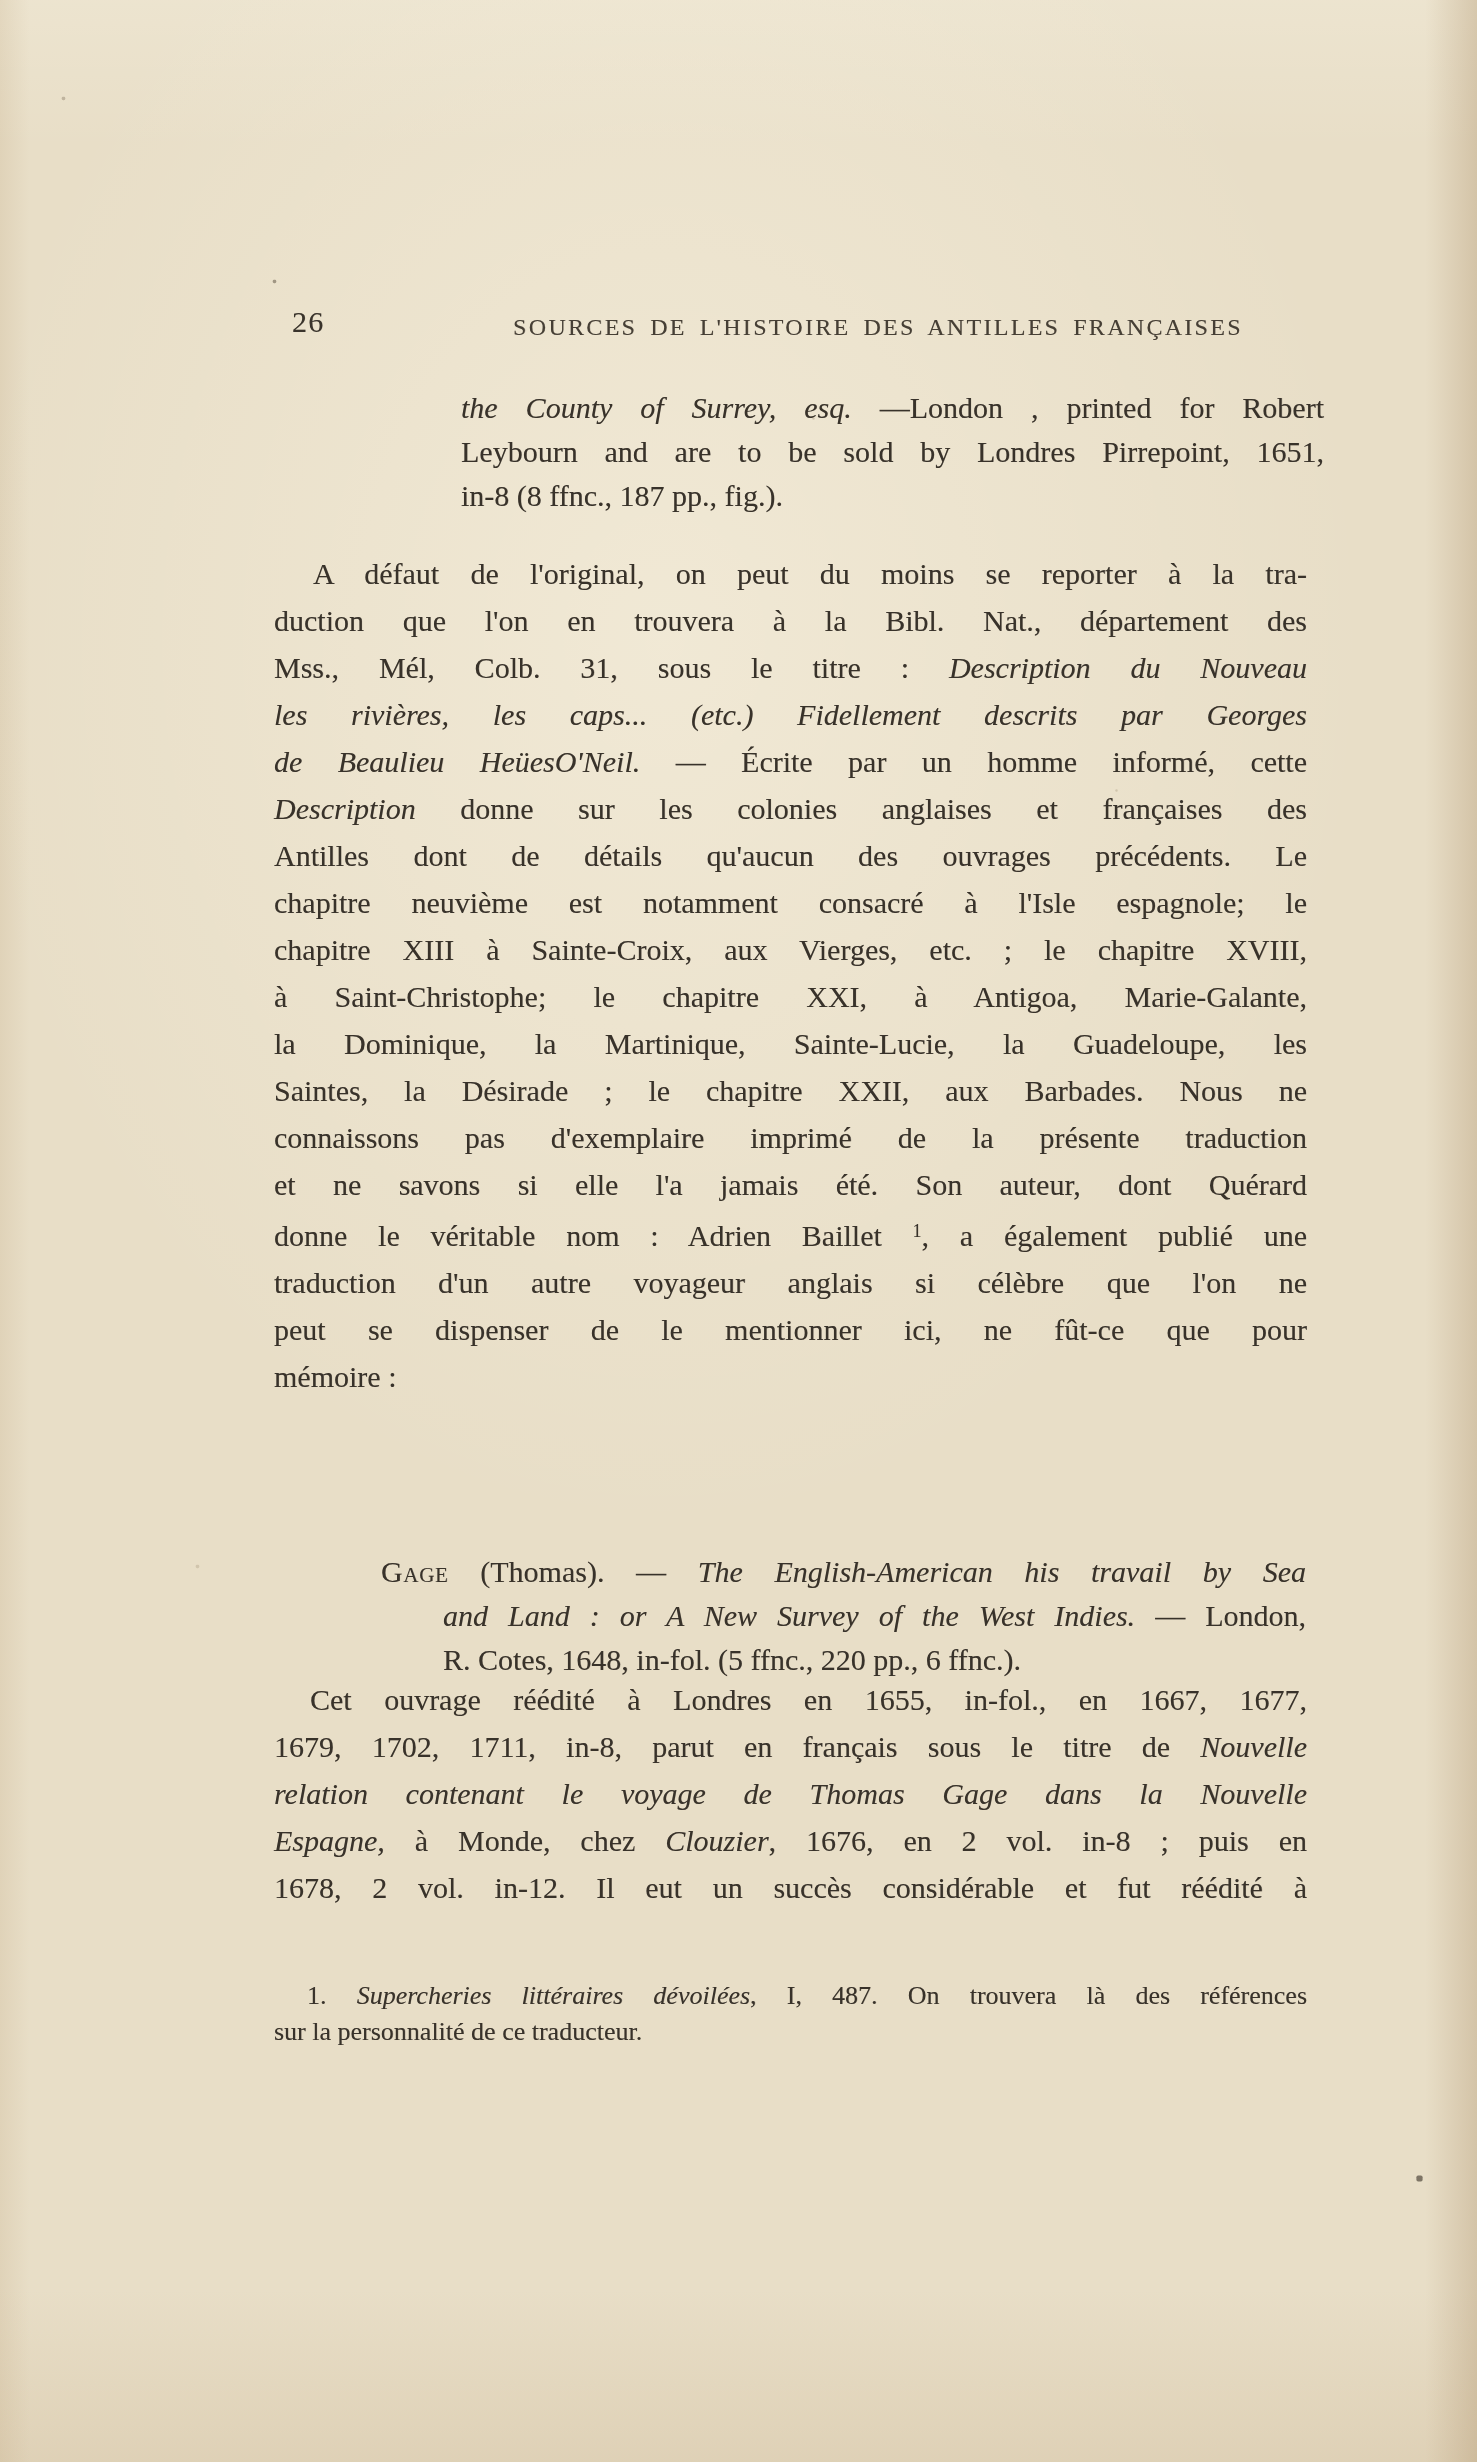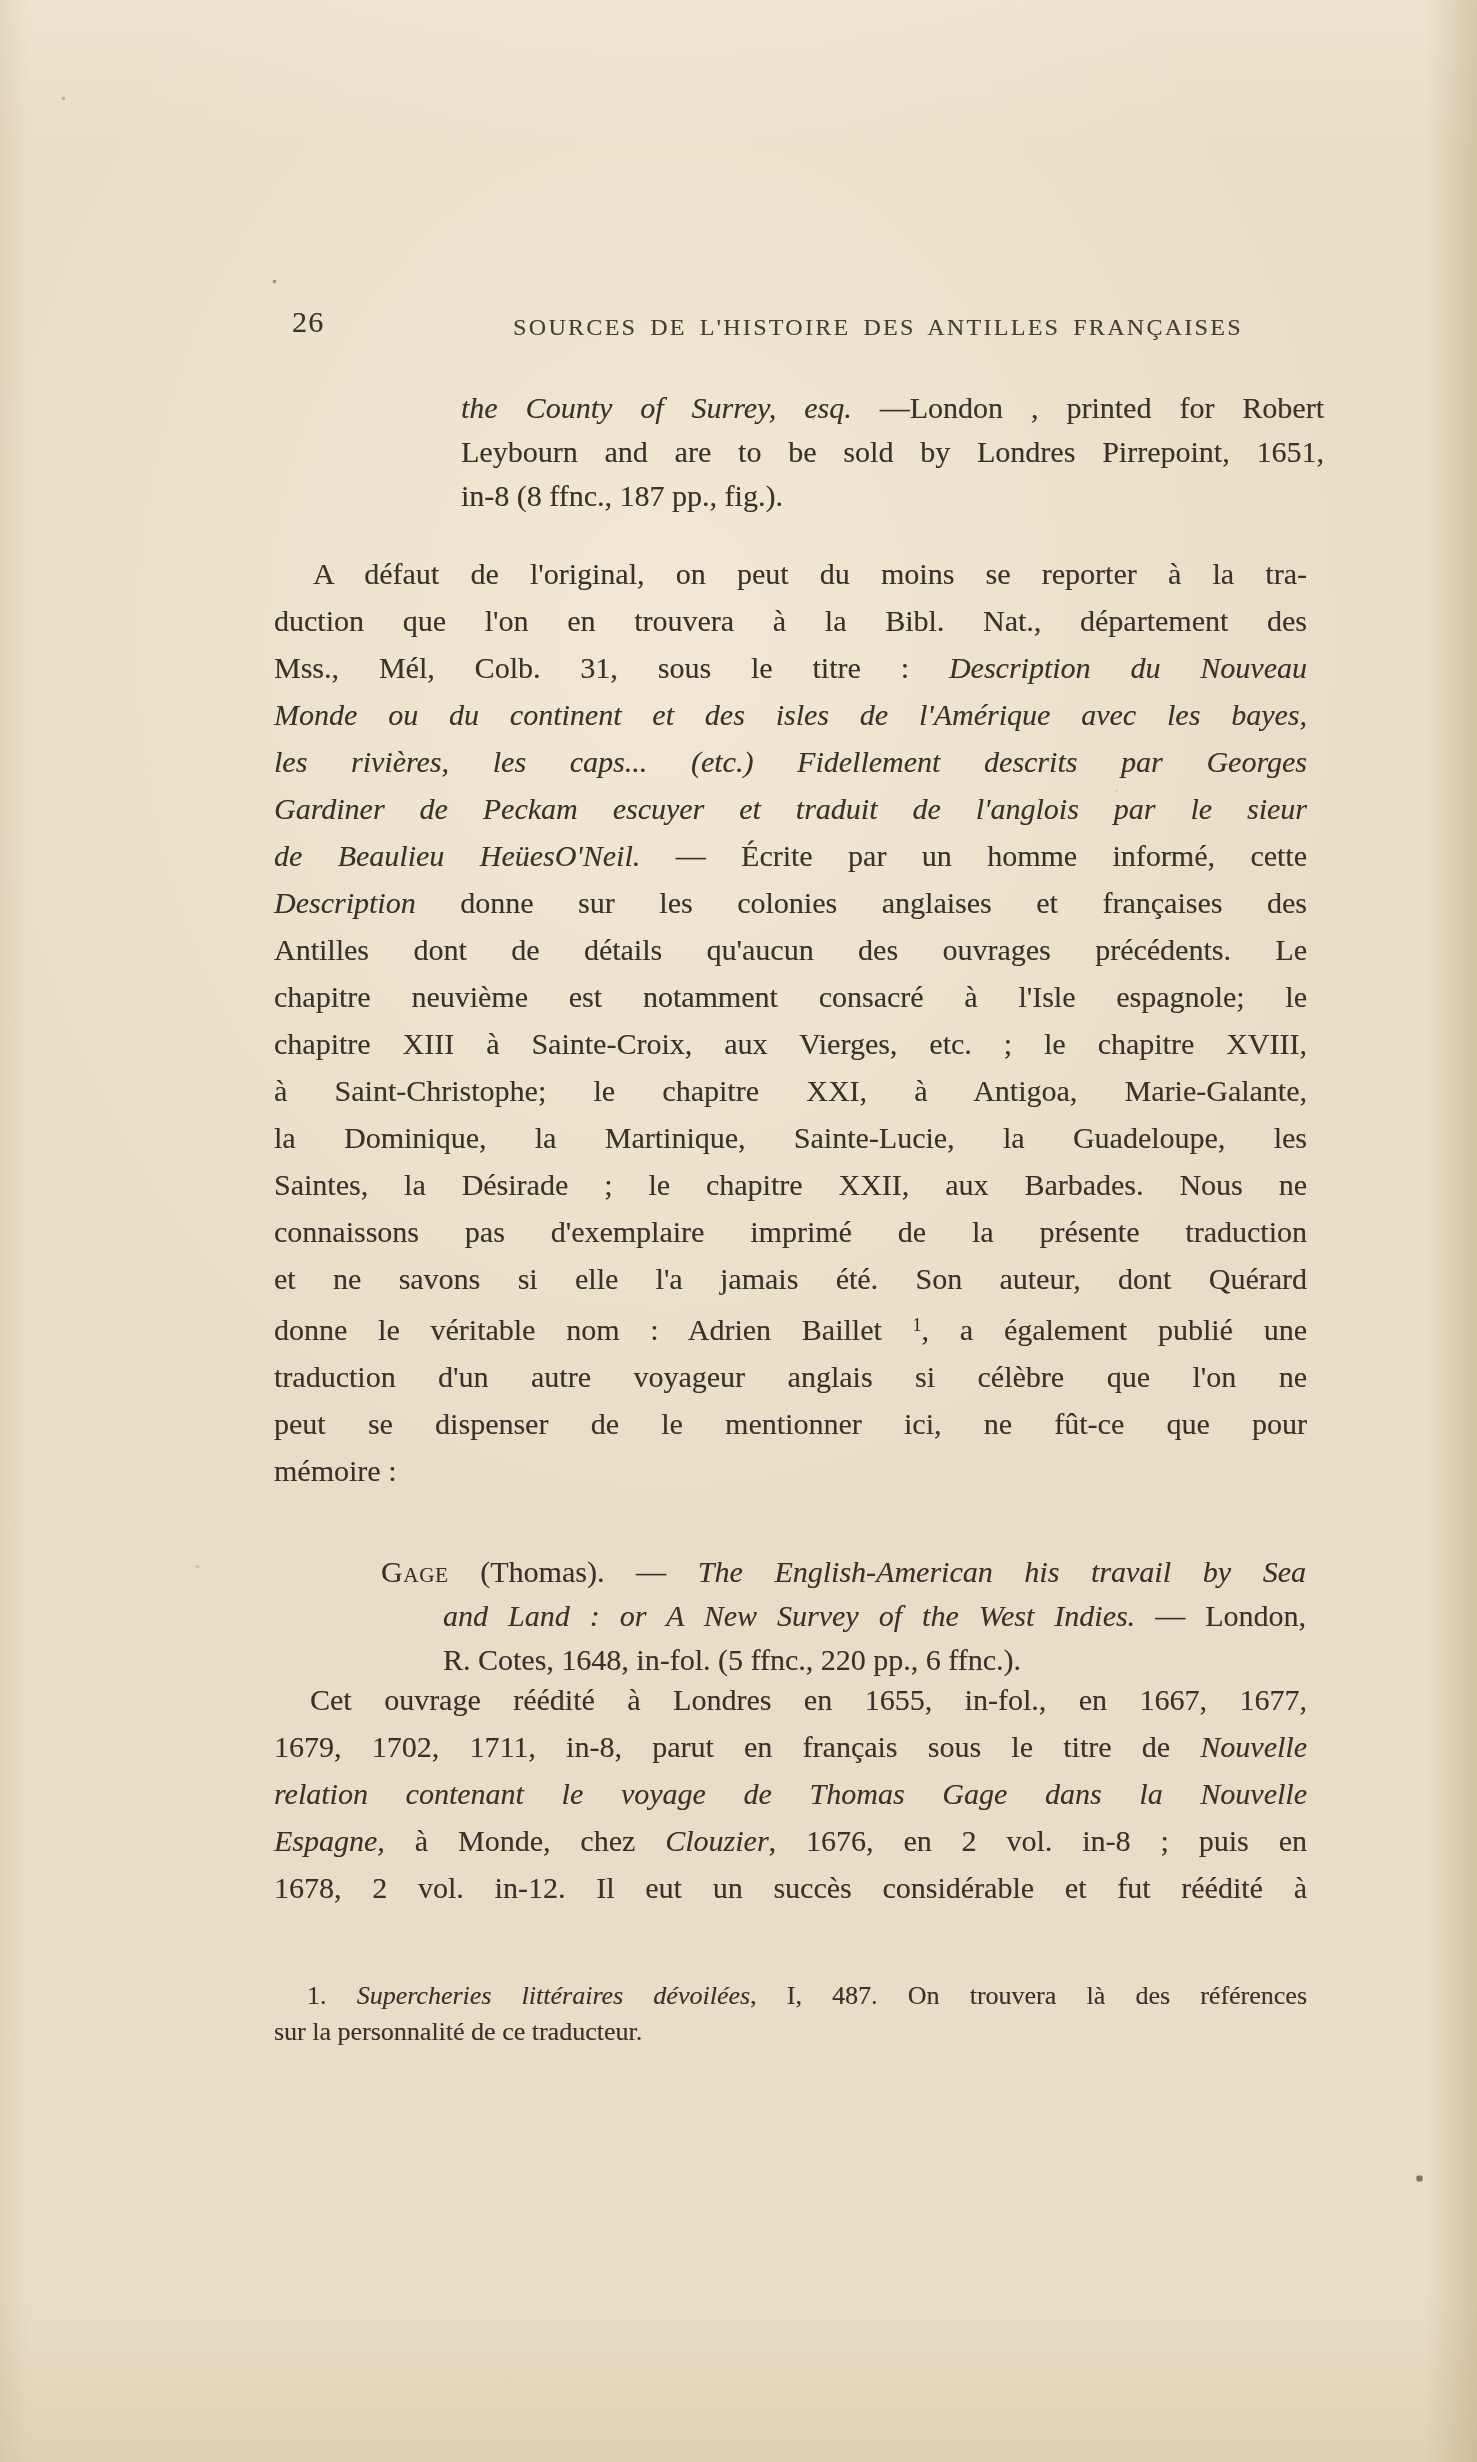--- a/index.html
+++ b/index.html
@@ -63,23 +63,21 @@
   <div id="text-block">
       <div class="para ink entry-continuation">
         <div class="line"><span class="it">the County of Surrey, esq.</span><span> —London , printed for Robert</span></div>
         <div class="line"><span>Leybourn and are to be sold by Londres Pirrepoint, 1651,</span></div>
         <div class="line last"><span>in-8 (8 ffnc., 187 pp., fig.).</span></div>
       </div>
       <div class="para ink body-main">
         <div class="line"><span>A défaut de l'original, on peut du moins se reporter à la tra-</span></div>
         <div class="line"><span>duction que l'on en trouvera à la Bibl. Nat., département des</span></div>
         <div class="line"><span>Mss., Mél, Colb. 31, sous le titre : </span><span class="it">Description du Nouveau</span></div>
-        <div class="line"><span class="it">Monde ou du continent et des isles de l'Amérique avec les bayes,</span></div>
         <div class="line"><span class="it">les rivières, les caps... (etc.) Fidellement descrits par Georges</span></div>
-        <div class="line"><span class="it">Gardiner de Peckam escuyer et traduit de l'anglois par le sieur</span></div>
         <div class="line"><span class="it">de Beaulieu HeüesO'Neil.</span><span> — Écrite par un homme informé, cette</span></div>
         <div class="line"><span class="it">Description</span><span> donne sur les colonies anglaises et françaises des</span></div>
         <div class="line"><span>Antilles dont de détails qu'aucun des ouvrages précédents. Le</span></div>
         <div class="line"><span>chapitre neuvième est notamment consacré à l'Isle espagnole; le</span></div>
         <div class="line"><span>chapitre XIII à Sainte-Croix, aux Vierges, etc. ; le chapitre XVIII,</span></div>
         <div class="line"><span>à Saint-Christophe; le chapitre XXI, à Antigoa, Marie-Galante,</span></div>
         <div class="line"><span>la Dominique, la Martinique, Sainte-Lucie, la Guadeloupe, les</span></div>
         <div class="line"><span>Saintes, la Désirade ; le chapitre XXII, aux Barbades. Nous ne</span></div>
         <div class="line"><span>connaissons pas d'exemplaire imprimé de la présente traduction</span></div>
         <div class="line"><span>et ne savons si elle l'a jamais été. Son auteur, dont Quérard</span></div>

